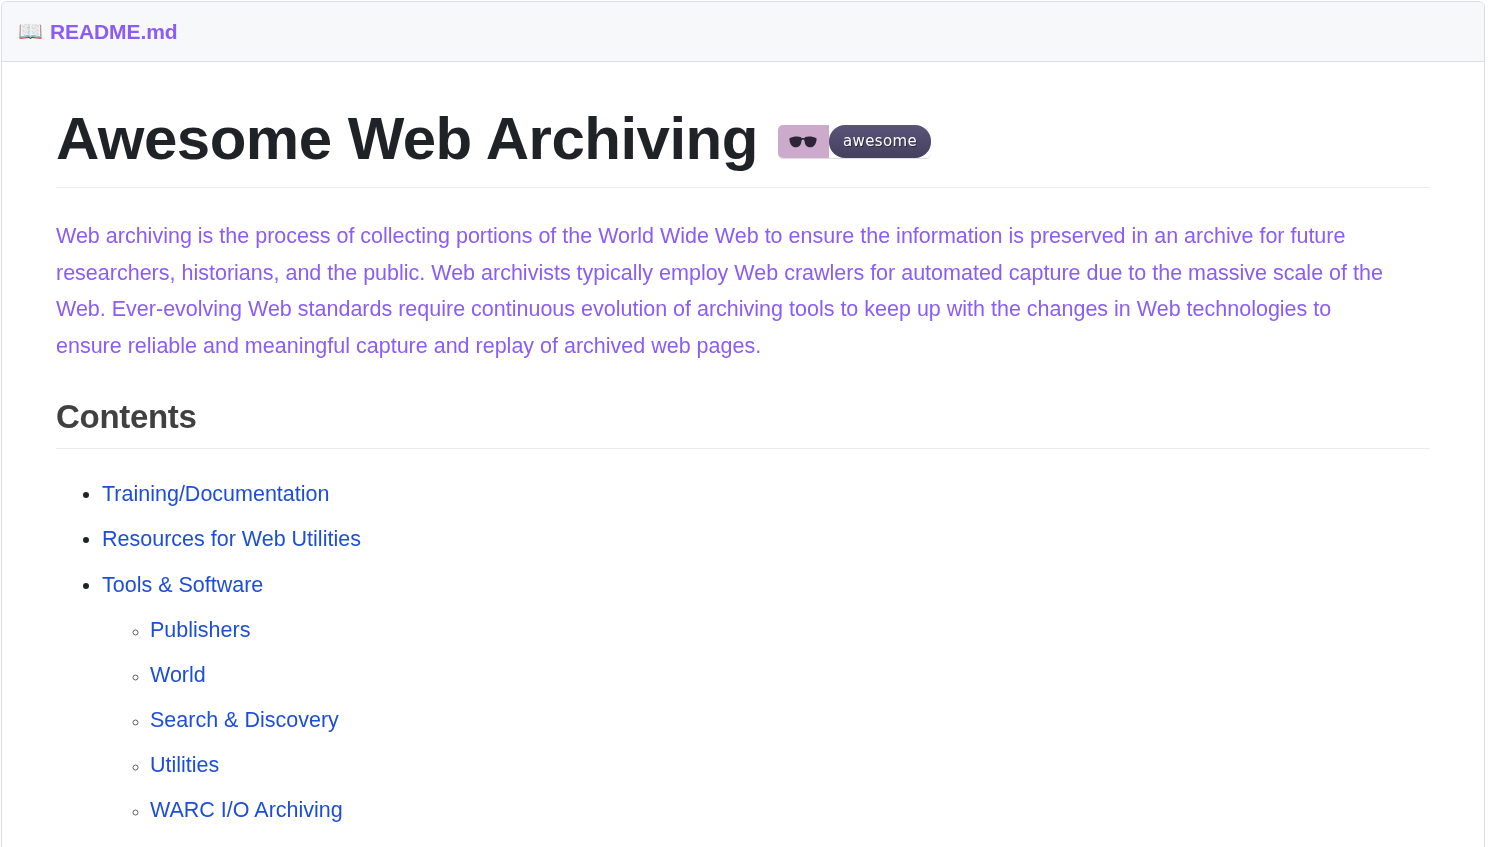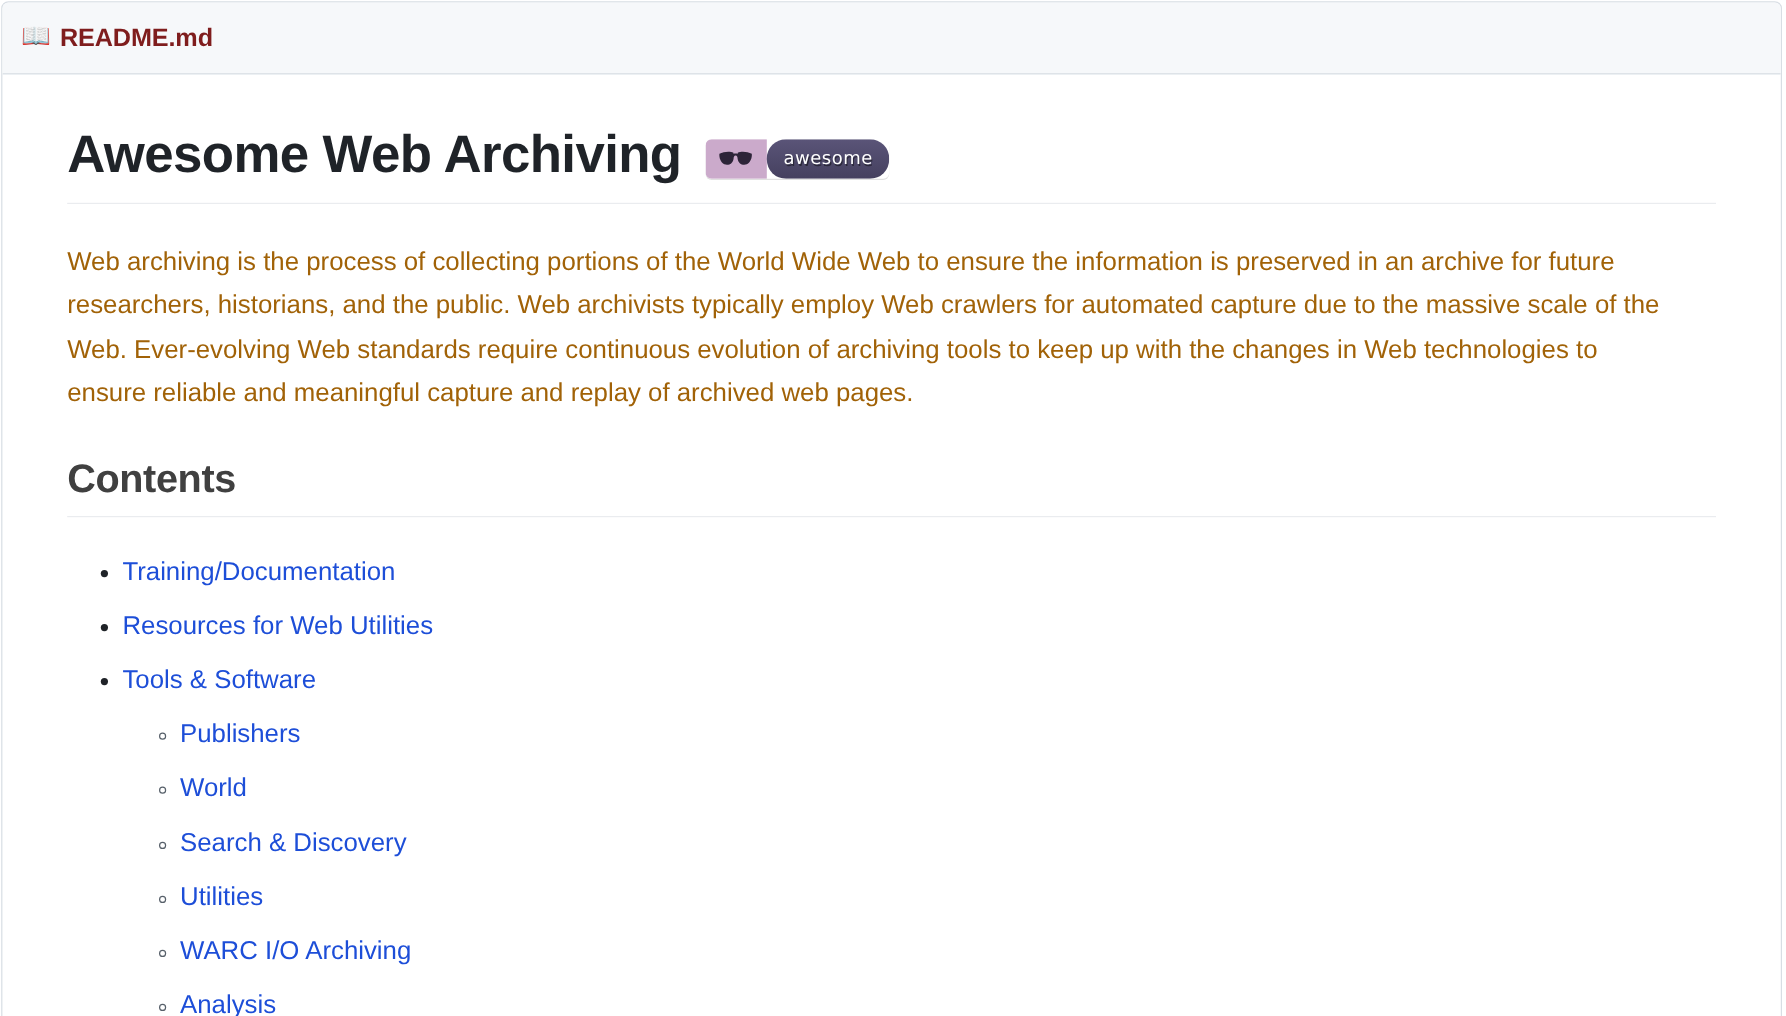--- a/index.html
+++ b/index.html
@@ -47,42 +47,42 @@
   .book-icon {
     font-size: 20px;
     line-height: 1;
     display: inline-block;
     width: 24px;
     height: 22px;
   }
   .file-name {
     font-size: 21px;
     font-weight: bold;
-    color: #7f1d1d;
+    color: #8b5cf6;
     letter-spacing: -0.1px;
   }
 
   
   .md-body {
     padding: 42px 54px 0 54px;
     box-sizing: border-box;
   }
 
   
   .h1-row {
     display: flex;
     align-items: center;
     gap: 20px;
     padding-bottom: 14px;
     border-bottom: 1px solid #eaecef;
     margin-bottom: 30px;
   }
   h1.title {
     margin: 0;
-    font-size: 44px;
+    font-size: 60px;
     line-height: 1.15;
     font-weight: bold;
     color: #1f2328;
     letter-spacing: -0.5px;
     white-space: nowrap;
   }
 
   
   .awesome-badge {
     display: inline-flex;
@@ -118,21 +118,21 @@
     color: #ffffff;
     text-shadow: 1px 1px 0 rgba(0,0,0,0.45);
     line-height: 1;
   }
 
   
   p.intro {
     margin: 0 0 34px 0;
     font-size: 21.5px;
     line-height: 1.70;
-    color: #a16207;
+    color: #8b5cf6;
     max-width: 1345px;
   }
 
   
   h2.section-title {
     margin: 0 0 0 0;
     font-size: 33px;
     font-weight: bold;
     color: #404040;
     letter-spacing: -0.3px;

